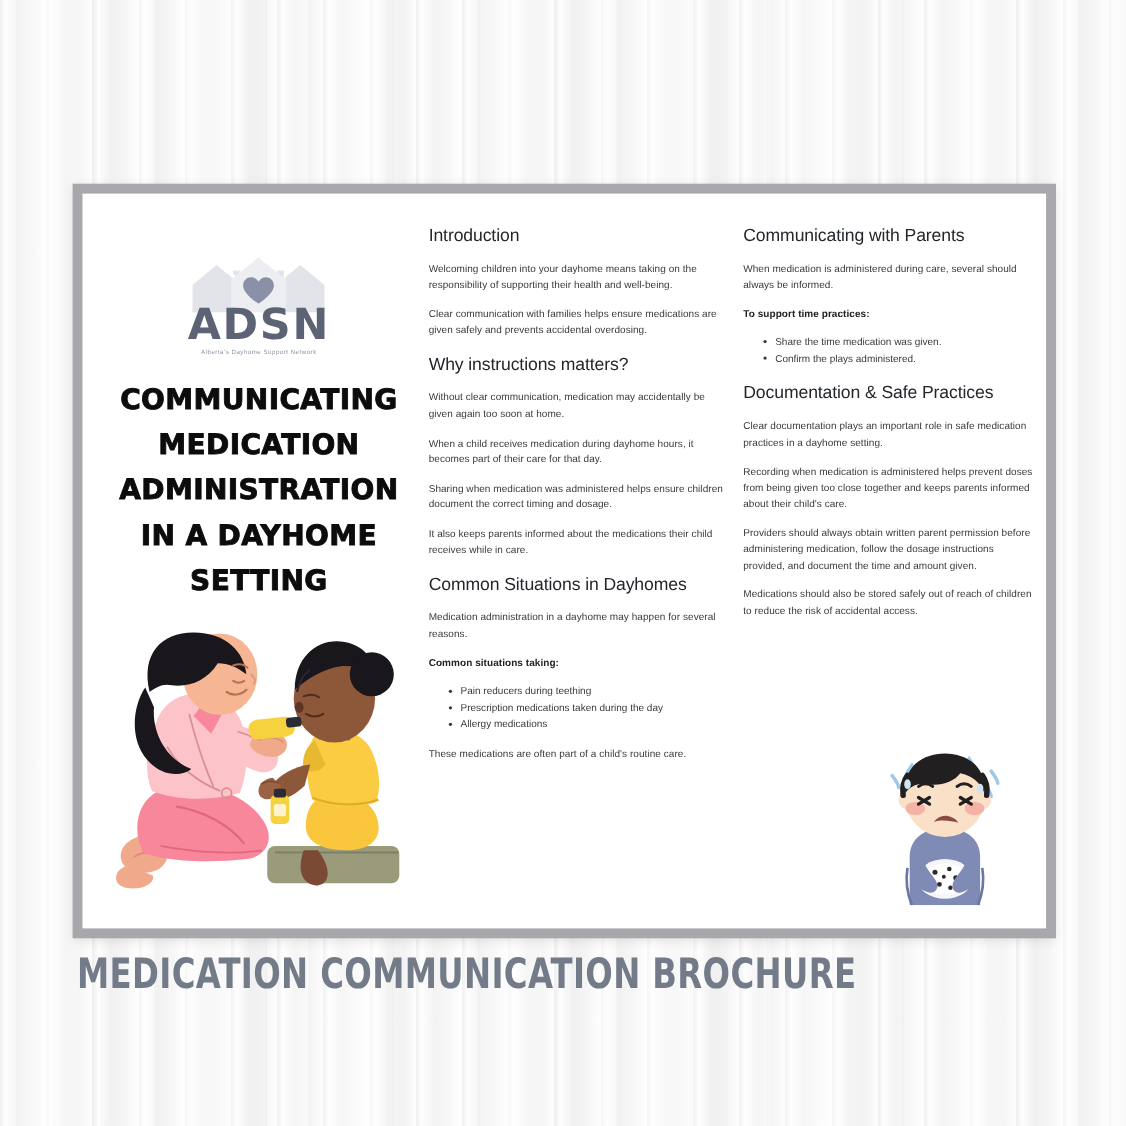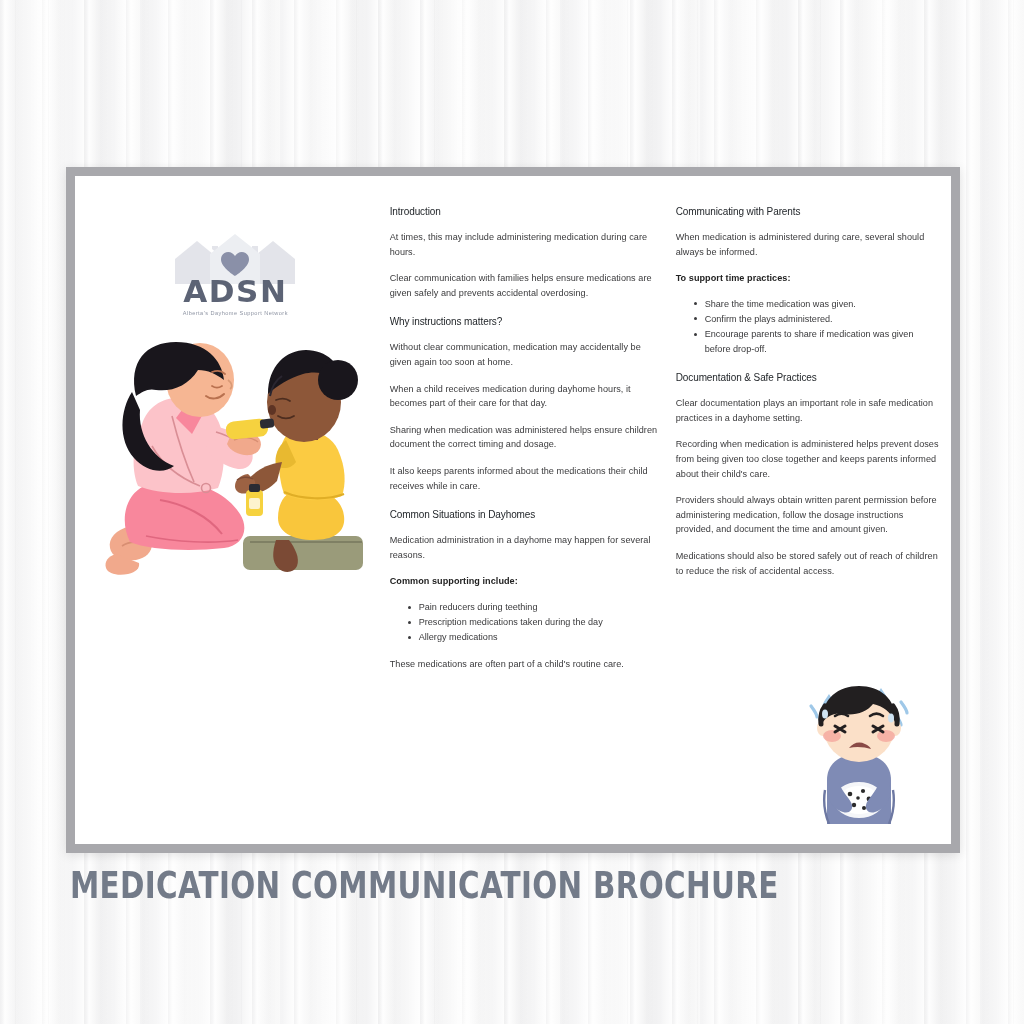--- a/index.html
+++ b/index.html
@@ -49,21 +49,21 @@
   
   .col{ position:relative; height:100%; }
   #col-left  { width:305px; padding:0 6px; }
   #col-mid   { width:288px; padding-left:6px; padding-top:20px;}
   #col-right { width:283px; padding-left:12px; padding-top:20px;}
 
   
   #logo-block{ margin-top:46px; display:flex; flex-direction:column; align-items:center; }
   #logo-houses{ display:block; }
   #logo-wordmark{
-    font-size:31px; font-weight:bold; letter-spacing:1.5px;
+    font-size:39px; font-weight:bold; letter-spacing:1.5px;
     color:#5c6375; line-height:1; margin-top:-8px;
     font-family:"DejaVu Sans", sans-serif;
   }
   #logo-tagline{
     font-size:5.6px; letter-spacing:.45px; color:#8e94a3;
     margin-top:3px; font-family:"Liberation Sans", sans-serif;
   }
 
   
   #cover-title{
@@ -77,21 +77,21 @@
     color:#0c0c0c;
     -webkit-text-stroke:.8px #0c0c0c;
   }
   #cover-title div{ white-space:nowrap; }
 
   
   #cover-illustration{ margin-top:24px; display:flex; justify-content:center; }
 
   
   h2.section-heading{
-    font-size:10px;
+    font-size:16px;
     font-weight:normal;
     color:#23272b;
     letter-spacing:-0.1px;
     margin-bottom:13px;
     font-family:"Liberation Sans", sans-serif;
   }
   p.body-text{
     font-size:9.1px;
     line-height:14.6px;
     color:#3a3a3c;
@@ -157,20 +157,27 @@
                    C 50 22.8, 53.6 20, 57.2 20
                    C 60.2 20, 62.8 21.8, 64 24.2
                    C 65.2 21.8, 67.8 20, 70.8 20
                    C 74.4 20, 78 22.8, 78 27.5
                    C 78 35.5, 64 44, 64 44 Z" fill="#8a90a8"></path>
         </svg>
         <div id="logo-wordmark">ADSN</div>
         <div id="logo-tagline">Alberta's Dayhome Support Network</div>
       </div>
 
+      <div id="cover-title">
+        <div>COMMUNICATING</div>
+        <div>MEDICATION</div>
+        <div>ADMINISTRATION</div>
+        <div>IN A DAYHOME</div>
+        <div>SETTING</div>
+      </div>
 
       <div id="cover-illustration">
         <svg width="270" height="240" viewBox="0 0 270 240">
 
           <ellipse cx="135" cy="231" rx="120" ry="5" fill="#ffffff"></ellipse>
 
           <path d="M150 196 h106 a7 7 0 0 1 7 7 v20 a7 7 0 0 1 -7 7 h-106 a7 7 0 0 1 -7 -7 v-20 a7 7 0 0 1 7 -7 Z" fill="#9a9b7a"></path>
           <path d="M150 202 h112" stroke="#7f8064" stroke-width="2" fill="none"></path>
 
           <path d="M176 200 c-4 12 -4 22 2 28 c6 6 16 5 19 -2 c3 -8 -2 -18 -8 -26 Z" fill="#7b4a35"></path>
@@ -243,55 +250,54 @@
 
           <path d="M16 214 c-8 2 -12 8 -10 14 c2 6 12 8 22 6 c8 -2 12 -6 11 -11 Z" fill="#f1a98c"></path>
         </svg>
       </div>
     </div>
 
     <div class="col" id="col-mid">
 
       <section class="block">
         <h2 class="section-heading">Introduction</h2>
-        <p class="body-text">At times, this may include administering medication during care hours.</p>
+        <p class="body-text">Welcoming children into your dayhome means taking on the responsibility of supporting their health and well-being.</p>
         <p class="body-text">Clear communication with families helps ensure medications are given safely and prevents accidental overdosing.</p>
       </section>
 
       <section class="block">
         <h2 class="section-heading">Why instructions matters?</h2>
         <p class="body-text">Without clear communication, medication may accidentally be given again too soon at home.</p>
         <p class="body-text">When a child receives medication during dayhome hours, it becomes part of their care for that day.</p>
         <p class="body-text">Sharing when medication was administered helps ensure children document the correct timing and dosage.</p>
         <p class="body-text">It also keeps parents informed about the medications their child receives while in care.</p>
       </section>
 
       <section class="block" id="block-common">
         <h2 class="section-heading">Common Situations in Dayhomes</h2>
         <p class="body-text">Medication administration in a dayhome may happen for several reasons.</p>
-        <p class="body-text lead-in">Common supporting include:</p>
+        <p class="body-text lead-in">Common situations taking:</p>
         <ul class="bullet-list">
           <li>Pain reducers during teething</li>
           <li>Prescription medications taken during the day</li>
           <li>Allergy medications</li>
         </ul>
         <p class="body-text">These medications are often part of a child's routine care.</p>
       </section>
     </div>
 
     <div class="col" id="col-right">
 
       <section class="block">
         <h2 class="section-heading">Communicating with Parents</h2>
         <p class="body-text">When medication is administered during care, several should always be informed.</p>
         <p class="body-text lead-in">To support time practices:</p>
         <ul class="bullet-list">
           <li>Share the time medication was given.</li>
           <li>Confirm the plays administered.</li>
-          <li>Encourage parents to share if medication was given before drop-off.</li>
         </ul>
       </section>
 
       <section class="block">
         <h2 class="section-heading">Documentation &amp; Safe Practices</h2>
         <p class="body-text">Clear documentation plays an important role in safe medication practices in a dayhome setting.</p>
         <p class="body-text">Recording when medication is administered helps prevent doses from being given too close together and keeps parents informed about their child's care.</p>
         <p class="body-text">Providers should always obtain written parent permission before administering medication, follow the dosage instructions provided, and document the time and amount given.</p>
         <p class="body-text">Medications should also be stored safely out of reach of children to reduce the risk of accidental access.</p>
       </section>

